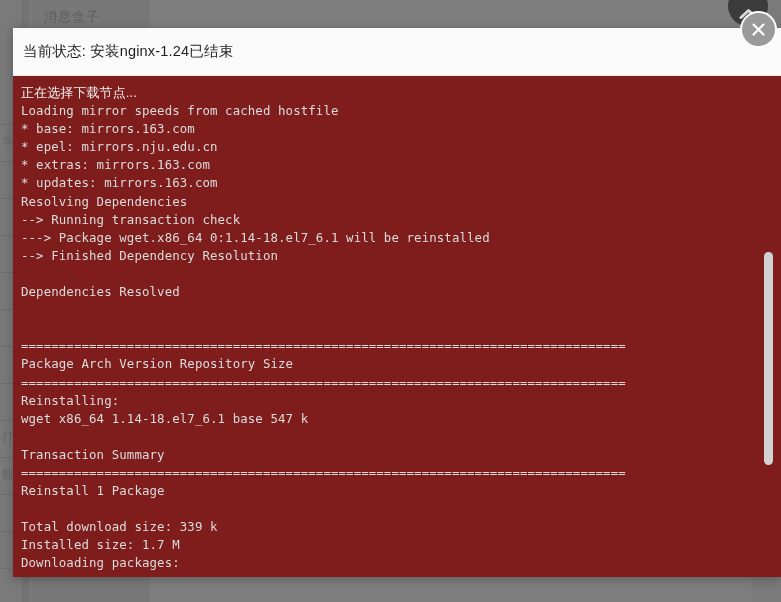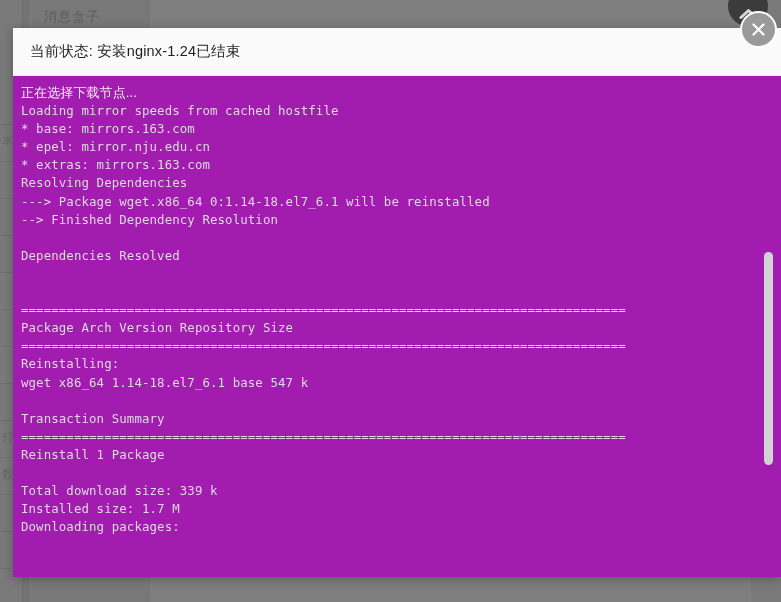--- a/index.html
+++ b/index.html
@@ -116,35 +116,35 @@
     z-index: 20;
     box-shadow: 0 2px 10px rgba(0,0,0,0.28);
   }
 
   .modal-header {
     height: 48px;
     background: #fafafa;
     display: flex;
     align-items: center;
     box-sizing: border-box;
-    padding-left: 17px;
+    padding-left: 10px;
     border-bottom: 1px solid #f0f0f0;
   }
 
   .modal-status {
     font-size: 14.5px;
     color: #1f1f1f;
     white-space: nowrap;
     letter-spacing: 0.2px;
   }
 
   .modal-body {
     position: relative;
     height: 501px;
-    background: #a21caf;
+    background: #7f1d1d;
     overflow: hidden;
   }
 
   .term {
     position: absolute;
     left: 0;
     top: 0;
     right: 0;
     bottom: 0;
     padding: 8px 0 0 8px;
@@ -273,23 +273,25 @@
     <div class="modal-header">
       <span class="modal-status">当前状态: 安装nginx-1.24已结束</span>
     </div>
 
     <div class="modal-body">
 
       <div class="term">
         <div class="term-line cjk">正在选择下载节点...</div>
         <div class="term-line">Loading mirror speeds from cached hostfile</div>
         <div class="term-line">* base: mirrors.163.com</div>
-        <div class="term-line">* epel: mirror.nju.edu.cn</div>
+        <div class="term-line">* epel: mirrors.nju.edu.cn</div>
         <div class="term-line">* extras: mirrors.163.com</div>
+        <div class="term-line">* updates: mirrors.163.com</div>
         <div class="term-line">Resolving Dependencies</div>
+        <div class="term-line">--&gt; Running transaction check</div>
         <div class="term-line">---&gt; Package wget.x86_64 0:1.14-18.el7_6.1 will be reinstalled</div>
         <div class="term-line">--&gt; Finished Dependency Resolution</div>
         <div class="term-line blank">&nbsp;</div>
         <div class="term-line">Dependencies Resolved</div>
         <div class="term-line blank">&nbsp;</div>
         <div class="term-line blank">&nbsp;</div>
         <div class="term-line">================================================================================</div>
         <div class="term-line">Package Arch Version Repository Size</div>
         <div class="term-line">================================================================================</div>
         <div class="term-line">Reinstalling:</div>

